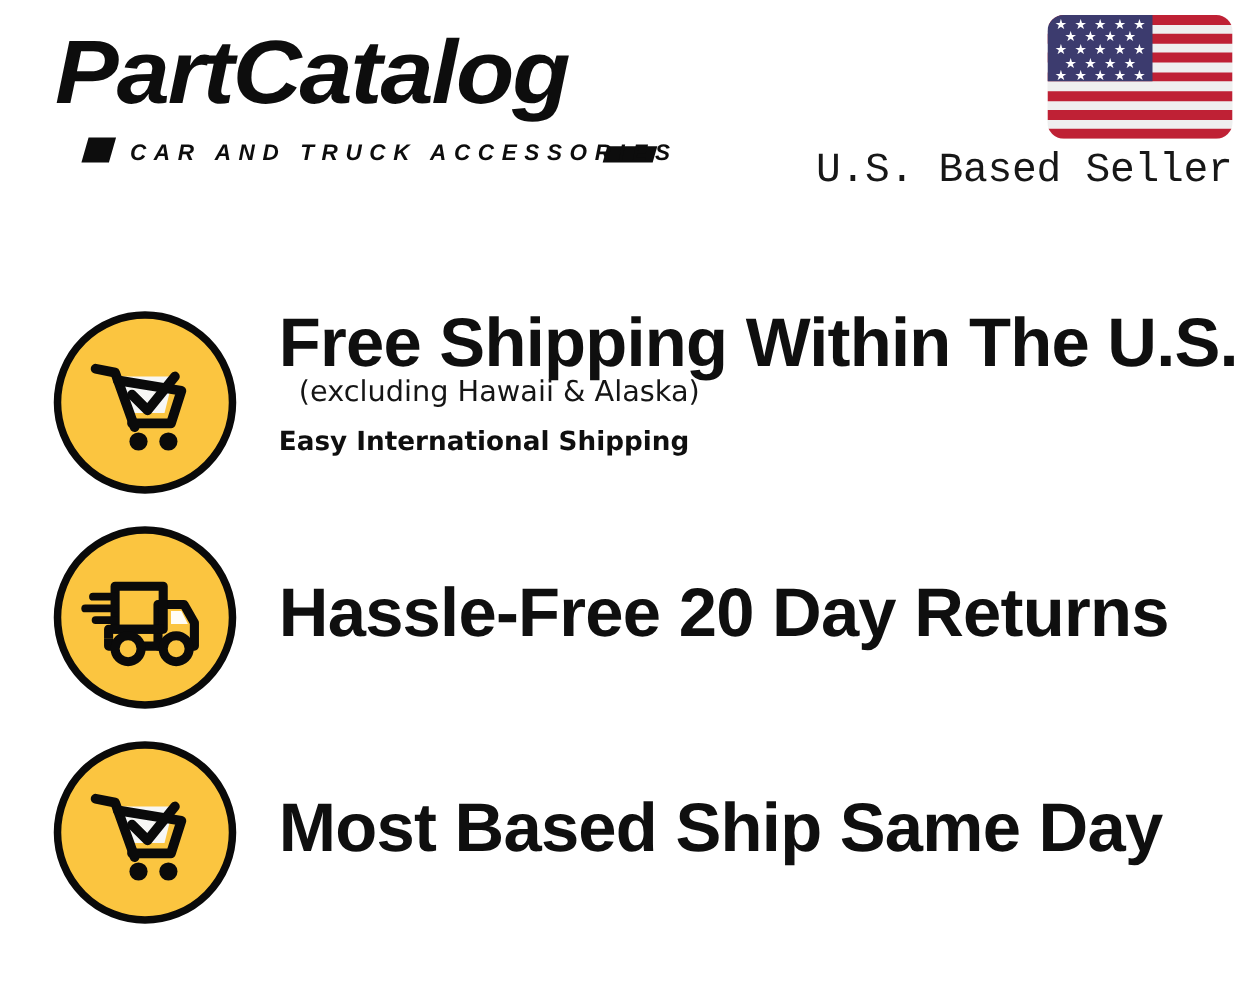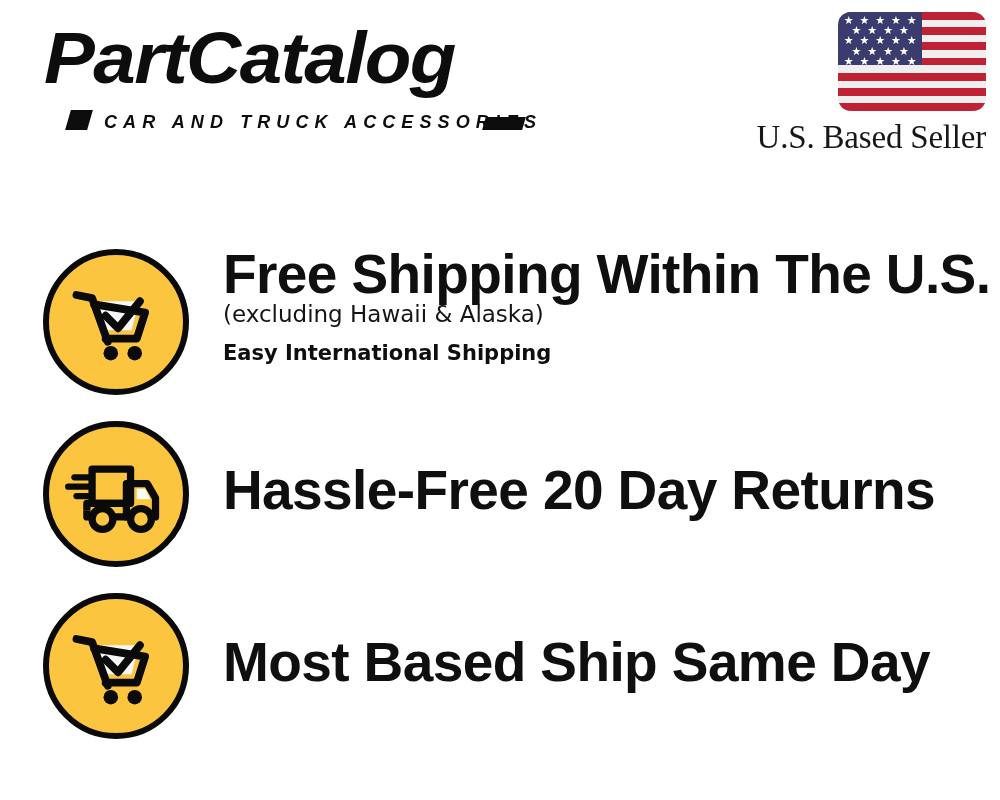--- a/index.html
+++ b/index.html
@@ -100,21 +100,21 @@
     color: #ffffff;
     font-size: 11px;
     line-height: 11px;
   }
 
   
   #us-based-seller {
     position: absolute;
     right: 14px;
     top: 118px;
-    font-family: Liberation Serif, serif;
+    font-family: Liberation Mono, monospace;
     font-weight: 400;
     font-size: 33px;
     line-height: 38px;
     letter-spacing: -0.2px;
     color: #171717;
     white-space: nowrap;
     text-align: right;
   }
 
   
@@ -170,20 +170,21 @@
     color: #0f0f0f;
     white-space: nowrap;
   }
   .feature-sub {
     font-family: "DejaVu Sans", sans-serif;
     font-weight: 400;
     font-size: 23px;
     line-height: 30px;
     color: #151515;
     white-space: nowrap;
+    margin-left: 16px;
   }
   .feature-sub-bold {
     font-family: "DejaVu Sans", sans-serif;
     font-weight: 700;
     font-size: 21px;
     line-height: 30px;
     color: #0f0f0f;
     margin-top: 9px;
     white-space: nowrap;
   }

